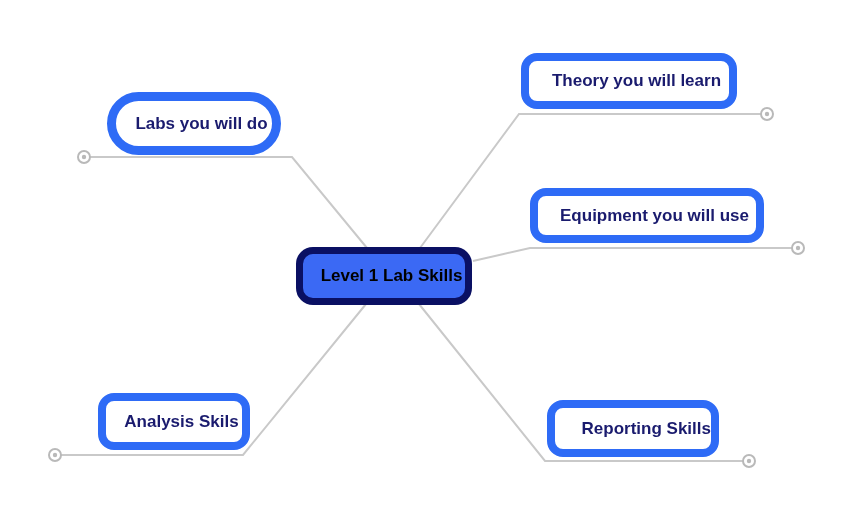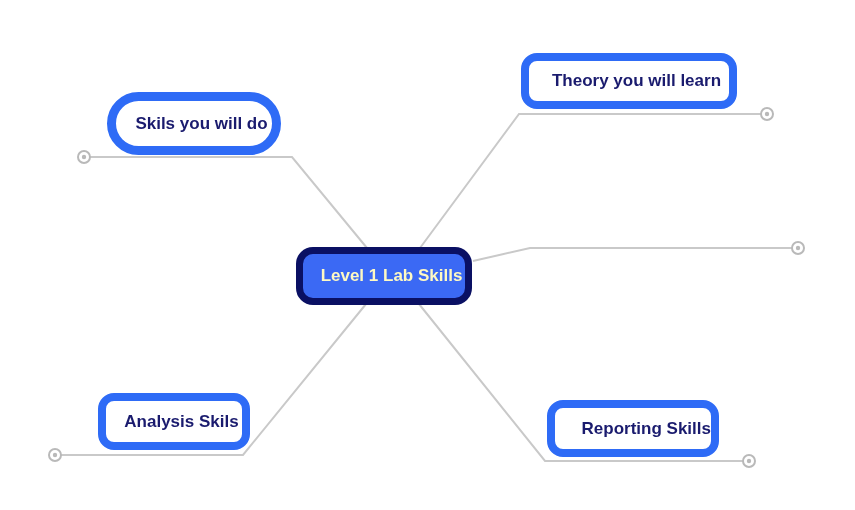--- a/index.html
+++ b/index.html
@@ -31,21 +31,21 @@
     white-space: nowrap;
     cursor: pointer;
     padding-left: 15px;
   }
   .node-central {
     left: 296px; top: 247px;
     width: 176px; height: 58px;
     background: #3b69f4;
     border: 7px solid #0a1063;
     border-radius: 17px;
-    color: #fef9c3;
+    color: #000000;
   }
   .node-labs {
     left: 107px; top: 92px;
     width: 174px; height: 63px;
     border-width: 9px;
     border-radius: 32px;
   }
   .node-theory {
     left: 521px; top: 53px;
     width: 216px; height: 56px;
@@ -100,27 +100,30 @@
       <circle cx="749" cy="461" r="6" fill="#ffffff" stroke="#b9b9b9" stroke-width="2"></circle>
       <circle cx="749" cy="461" r="2.2" fill="#b9b9b9"></circle>
     </g>
   </svg>
 
   <div class="node node-central">
     <span>Level 1 Lab Skills</span>
   </div>
 
   <div class="node node-labs">
-    <span>Skils you will do</span>
+    <span>Labs you will do</span>
   </div>
 
   <div class="node node-theory">
     <span>Theory you will learn</span>
   </div>
 
+  <div class="node node-equipment">
+    <span>Equipment you will use</span>
+  </div>
 
   <div class="node node-analysis">
     <span>Analysis Skils</span>
   </div>
 
   <div class="node node-reporting">
     <span>Reporting Skills</span>
   </div>
 
 </div>

